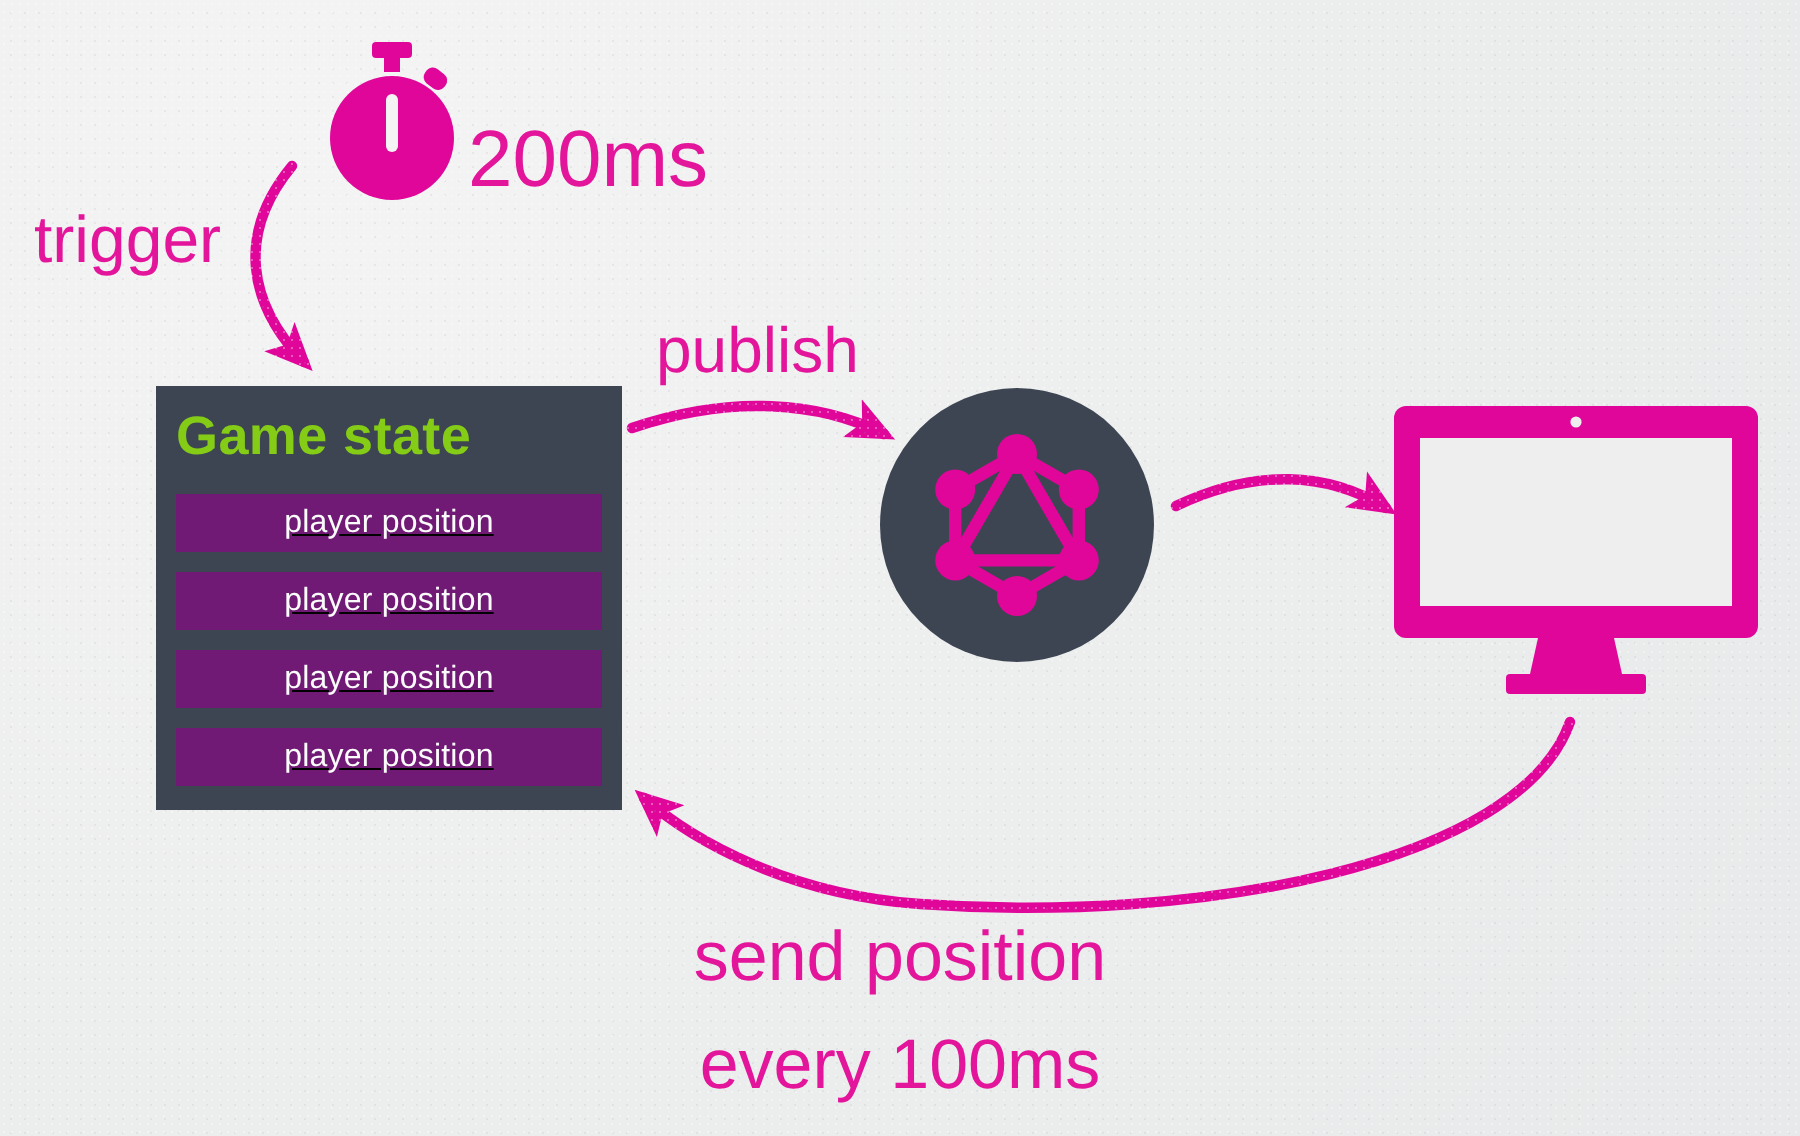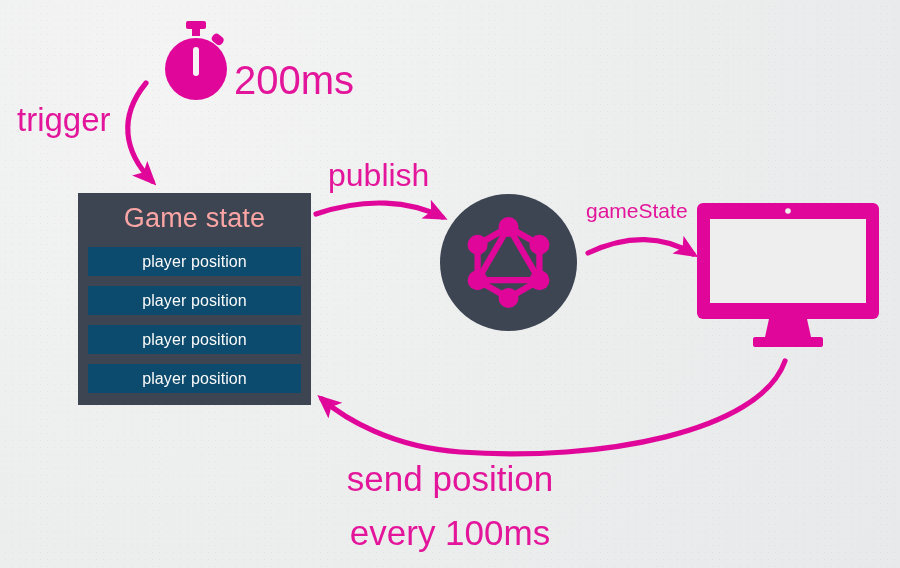--- a/index.html
+++ b/index.html
@@ -46,36 +46,37 @@
     left: 78px;
     top: 193px;
     width: 233px;
     height: 212px;
     background: #3d4553;
     box-sizing: border-box;
     padding: 6px 10px 9px 10px;
     z-index: 3;
   }
   #game-state-title {
-    color: #fca5a5;
+    color: #84cc16;
     font-size: 27px;
-    font-weight: 400;
+    font-weight: 700;
     letter-spacing: .2px;
-    text-align: center;
+    text-align: left;
     line-height: 38px;
     height: 38px;
     white-space: nowrap;
   }
   .player-row {
-    background: #0c4a6e;
+    background: #701a75;
     height: 29px;
     margin-top: 10px;
     display: flex;
     align-items: center;
     justify-content: center;
+    text-decoration: underline;
   }
   .player-row-label {
     color: #fbfbfb;
     font-size: 16px;
     font-weight: 300;
     letter-spacing: .1px;
     white-space: nowrap;
   }
   
   #graphql-badge {
@@ -220,20 +221,19 @@
 
     <rect x="56" y="134" width="70" height="10" rx="2" fill="#e1069a"></rect>
   </svg>
 
   <div class="label" id="label-200ms">200ms</div>
 
   <div class="label" id="label-trigger">trigger</div>
 
   <div class="label" id="label-publish">publish</div>
 
-  <div class="label" id="label-gamestate">gameState</div>
 
   <div class="label" id="label-send-position">
     <span>send position</span>
     <span class="line2">every 100ms</span>
   </div>
 
 </div>
 
 </body></html>

